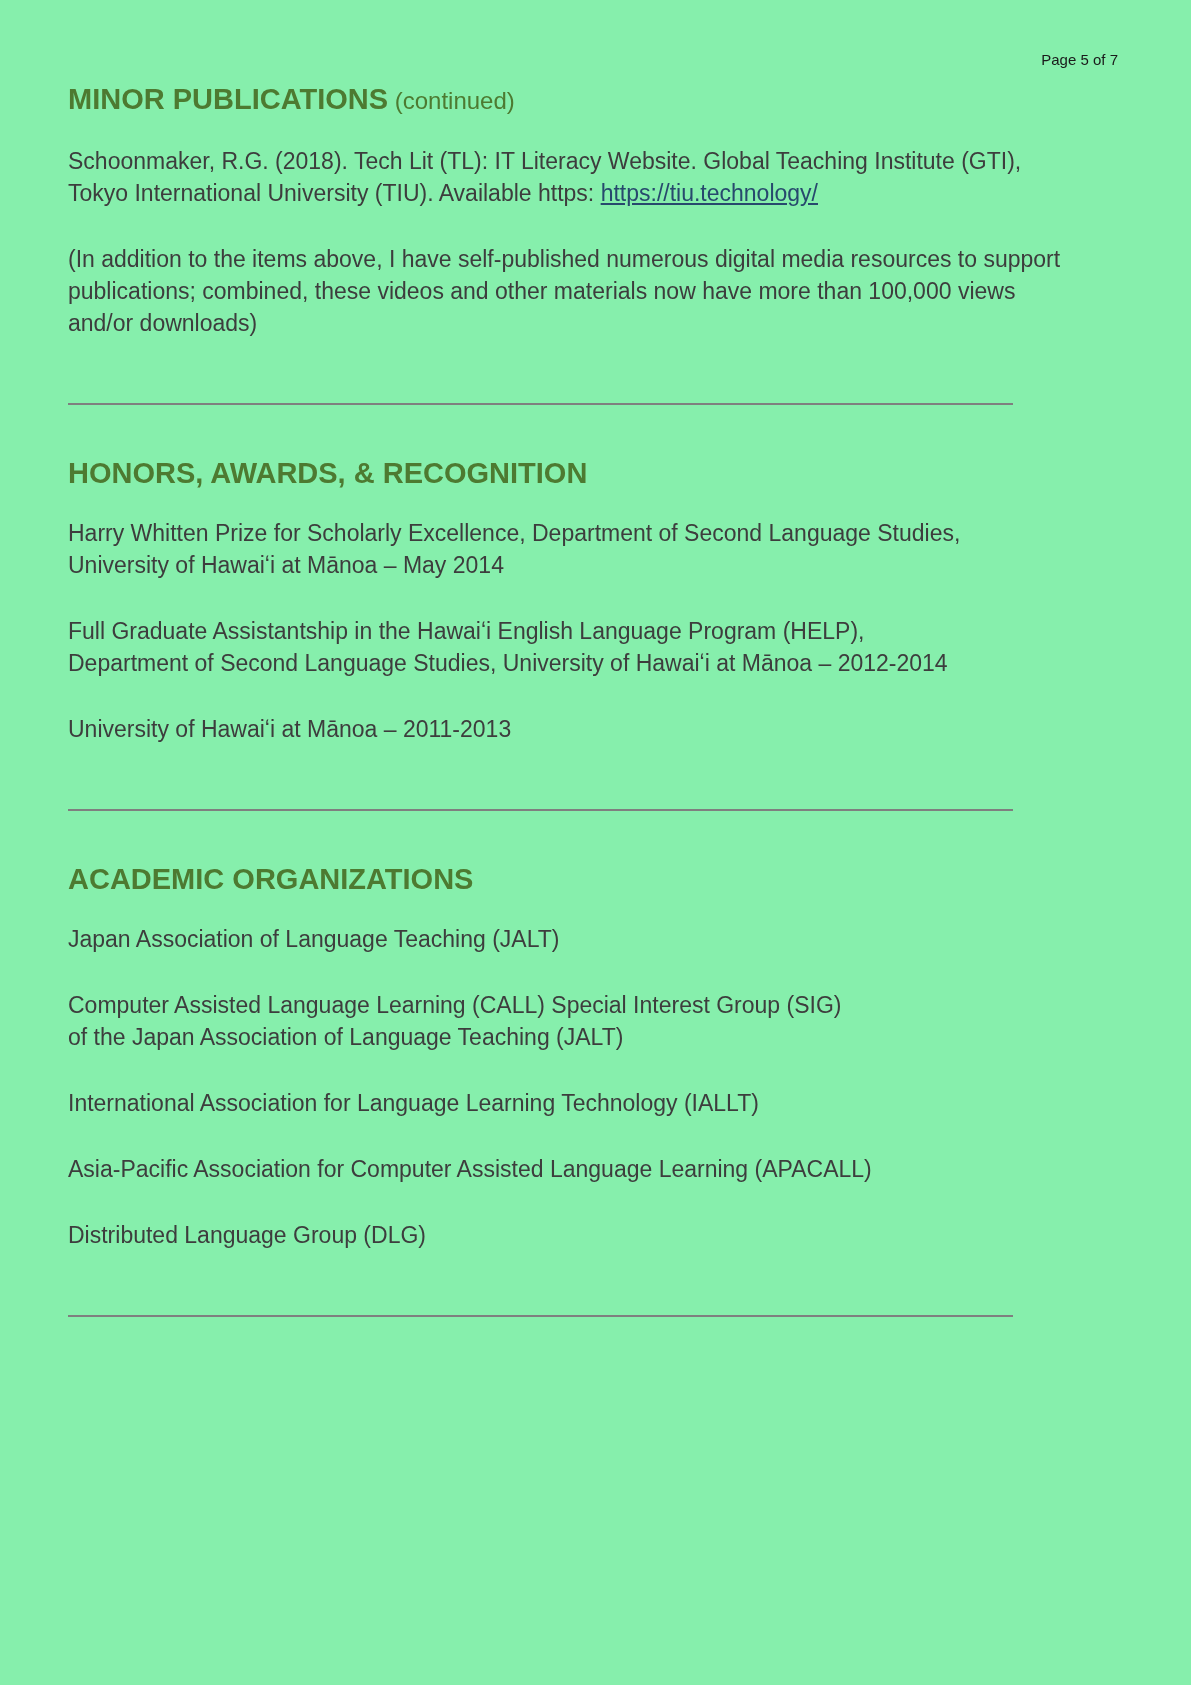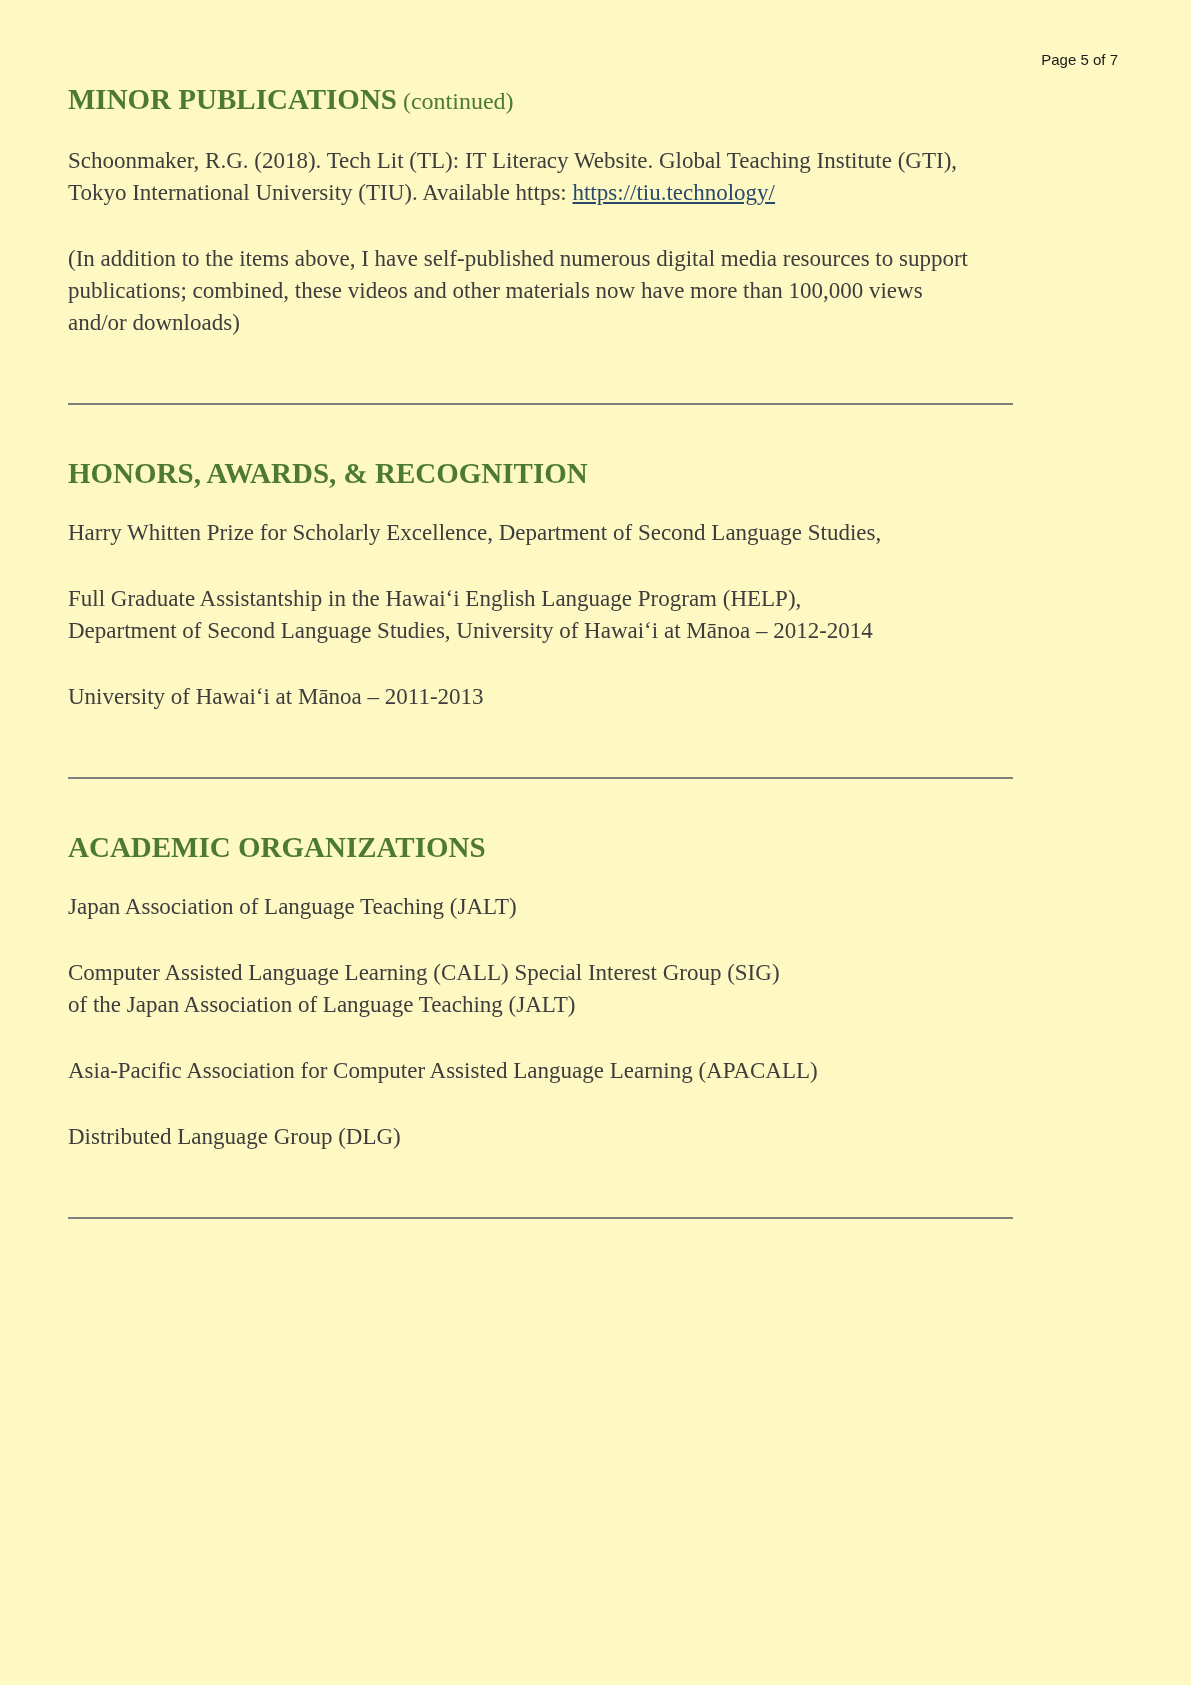--- a/index.html
+++ b/index.html
@@ -4,38 +4,38 @@
 <style>
   html, body {
     margin: 0;
     padding: 0;
     background: #ffffff;
   }
   .page {
     position: relative;
     width: 1191px;
     height: 1685px;
-    background: #fef9c3;
+    background: #86efac;
     overflow: hidden;
   }
   .page-number {
     position: absolute;
     top: 51px;
     right: 73px;
     font-family: "Liberation Sans", sans-serif;
     font-size: 15px;
     color: #1a1a1a;
     white-space: nowrap;
   }
   .doc-content {
     position: absolute;
     left: 68px;
     top: 81px;
     width: 1056px;
-    font-family: Liberation Serif, serif;
+    font-family: Liberation Sans, sans-serif;
     color: var(--body-color, #3d3d3d);
   }
   .sec-heading {
     font-size: 29px;
     line-height: 36px;
     font-weight: bold;
     color: var(--heading-color, #4d7a31);
     margin: 0 0 26px 0;
     white-space: nowrap;
   }
@@ -77,38 +77,42 @@
       </div>
       <div class="para">
         <div class="line">(In addition to the items above, I have self-published numerous digital media resources to support</div>
         <div class="line">publications; combined, these videos and other materials now have more than 100,000 views</div>
         <div class="line">and/or downloads)</div>
       </div>
       <div class="divider"></div>
       <div class="sec-heading"><span>HONORS, AWARDS, &amp; RECOGNITION</span></div>
       <div class="para">
         <div class="line">Harry Whitten Prize for Scholarly Excellence, Department of Second Language Studies,</div>
+        <div class="line">University of Hawaiʻi at Mānoa – May 2014</div>
       </div>
       <div class="para">
         <div class="line">Full Graduate Assistantship in the Hawaiʻi English Language Program (HELP),</div>
         <div class="line">Department of Second Language Studies, University of Hawaiʻi at Mānoa – 2012-2014</div>
       </div>
       <div class="para">
         <div class="line">University of Hawaiʻi at Mānoa – 2011-2013</div>
       </div>
       <div class="divider"></div>
       <div class="sec-heading"><span>ACADEMIC ORGANIZATIONS</span></div>
       <div class="para">
         <div class="line">Japan Association of Language Teaching (JALT)</div>
       </div>
       <div class="para">
         <div class="line">Computer Assisted Language Learning (CALL) Special Interest Group (SIG)</div>
         <div class="line">of the Japan Association of Language Teaching (JALT)</div>
       </div>
       <div class="para">
+        <div class="line">International Association for Language Learning Technology (IALLT)</div>
+      </div>
+      <div class="para">
         <div class="line">Asia-Pacific Association for Computer Assisted Language Learning (APACALL)</div>
       </div>
       <div class="para">
         <div class="line">Distributed Language Group (DLG)</div>
       </div>
       <div class="divider"></div>
     </div>
 </div>
 
 </body></html>

